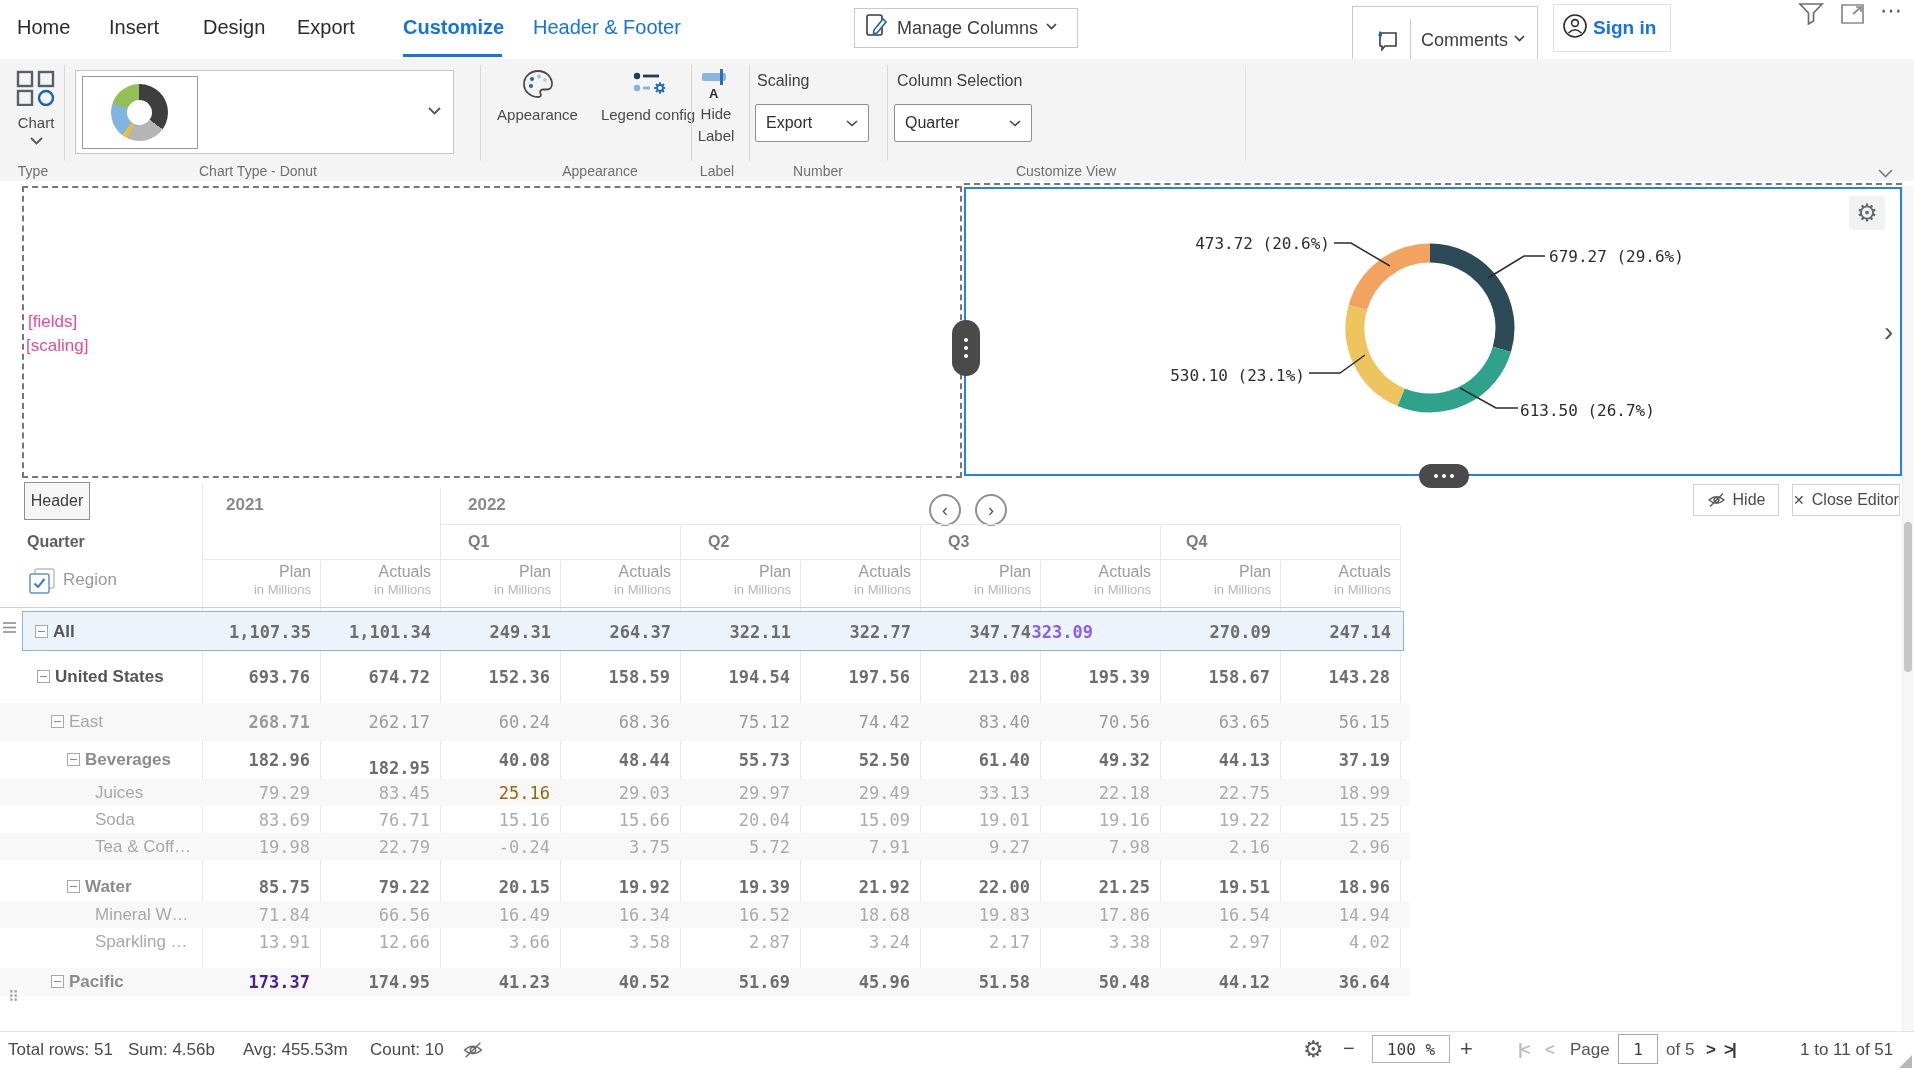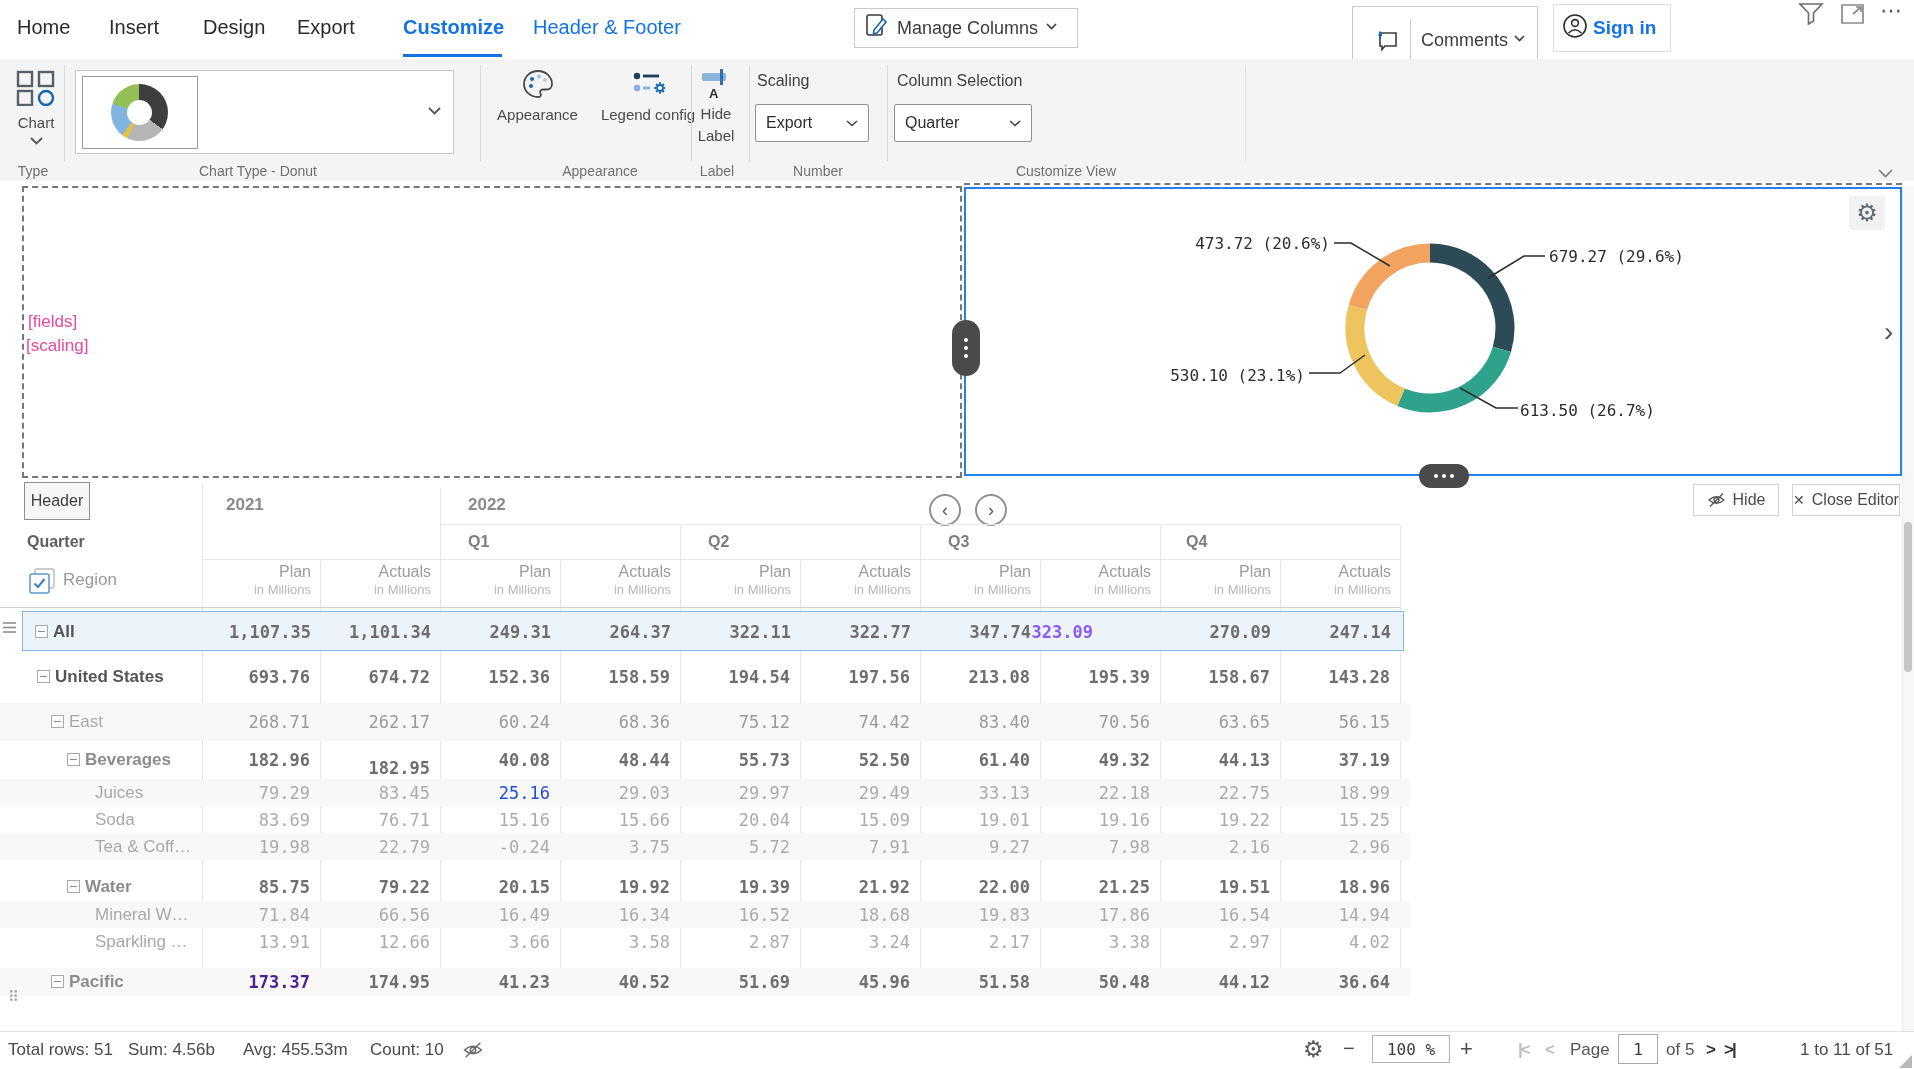--- a/index.html
+++ b/index.html
@@ -421,21 +421,21 @@
           <div class="cell" style="left: 684px; top: 16px; color: rgb(110, 110, 110); font-weight: 700;">194.54</div>
           <div class="cell" style="left: 804px; top: 16px; color: rgb(110, 110, 110); font-weight: 700;">197.56</div>
           <div class="cell" style="left: 924px; top: 16px; color: rgb(110, 110, 110); font-weight: 700;">213.08</div>
           <div class="cell" style="left: 1044px; top: 16px; color: rgb(110, 110, 110); font-weight: 700;">195.39</div>
           <div class="cell" style="left: 1164px; top: 16px; color: rgb(110, 110, 110); font-weight: 700;">158.67</div>
           <div class="cell" style="left: 1284px; top: 16px; color: rgb(110, 110, 110); font-weight: 700;">143.28</div>
         </div>
         <div class="trow" style="top: 703px; height: 38px; background: rgb(248, 248, 248);">
           <span class="toggle" style="left: 51px; top: 12px;"></span>
           <div class="lbl" style="left: 69px; top: 9px; color: rgb(168, 168, 168);">East</div>
-          <div class="cell" style="left: 204px; top: 9px; color: rgb(154, 154, 154);">268.71</div>
+          <div class="cell" style="left: 204px; top: 9px; color: rgb(154, 154, 154); font-weight: bold;">268.71</div>
           <div class="cell" style="left: 324px; top: 9px; color: rgb(154, 154, 154);">262.17</div>
           <div class="cell" style="left: 444px; top: 9px; color: rgb(154, 154, 154);">60.24</div>
           <div class="cell" style="left: 564px; top: 9px; color: rgb(154, 154, 154);">68.36</div>
           <div class="cell" style="left: 684px; top: 9px; color: rgb(154, 154, 154);">75.12</div>
           <div class="cell" style="left: 804px; top: 9px; color: rgb(154, 154, 154);">74.42</div>
           <div class="cell" style="left: 924px; top: 9px; color: rgb(154, 154, 154);">83.40</div>
           <div class="cell" style="left: 1044px; top: 9px; color: rgb(154, 154, 154);">70.56</div>
           <div class="cell" style="left: 1164px; top: 9px; color: rgb(154, 154, 154);">63.65</div>
           <div class="cell" style="left: 1284px; top: 9px; color: rgb(154, 154, 154); text-align: right;">56.15</div>
         </div>
@@ -450,21 +450,21 @@
           <div class="cell" style="left: 804px; top: 9px; color: rgb(110, 110, 110); font-weight: 700;">52.50</div>
           <div class="cell" style="left: 924px; top: 9px; color: rgb(110, 110, 110); font-weight: 700;">61.40</div>
           <div class="cell" style="left: 1044px; top: 9px; color: rgb(110, 110, 110); font-weight: 700;">49.32</div>
           <div class="cell" style="left: 1164px; top: 9px; color: rgb(110, 110, 110); font-weight: 700;">44.13</div>
           <div class="cell" style="left: 1284px; top: 9px; color: rgb(110, 110, 110); font-weight: 700;">37.19</div>
         </div>
         <div class="trow" style="top: 779px; height: 27px; background: rgb(248, 248, 248);">
           <div class="lbl" style="left: 95px; top: 4px; color: rgb(168, 168, 168);">Juices</div>
           <div class="cell" style="left: 204px; top: 4px; color: rgb(171, 171, 171);">79.29</div>
           <div class="cell" style="left: 324px; top: 4px; color: rgb(171, 171, 171);">83.45</div>
-          <div class="cell" style="left: 444px; top: 4px; color: #1d4ed8;">25.16</div>
+          <div class="cell" style="left: 444px; top: 4px; color: #a16207;">25.16</div>
           <div class="cell" style="left: 564px; top: 4px; color: rgb(171, 171, 171);">29.03</div>
           <div class="cell" style="left: 684px; top: 4px; color: rgb(171, 171, 171);">29.97</div>
           <div class="cell" style="left: 804px; top: 4px; color: rgb(171, 171, 171);">29.49</div>
           <div class="cell" style="left: 924px; top: 4px; color: rgb(171, 171, 171);">33.13</div>
           <div class="cell" style="left: 1044px; top: 4px; color: rgb(171, 171, 171);">22.18</div>
           <div class="cell" style="left: 1164px; top: 4px; color: rgb(171, 171, 171);">22.75</div>
           <div class="cell" style="left: 1284px; top: 4px; color: rgb(171, 171, 171);">18.99</div>
         </div>
         <div class="trow" style="top: 806px; height: 27px;">
           <div class="lbl" style="left: 95px; top: 4px; color: rgb(168, 168, 168);">Soda</div>

